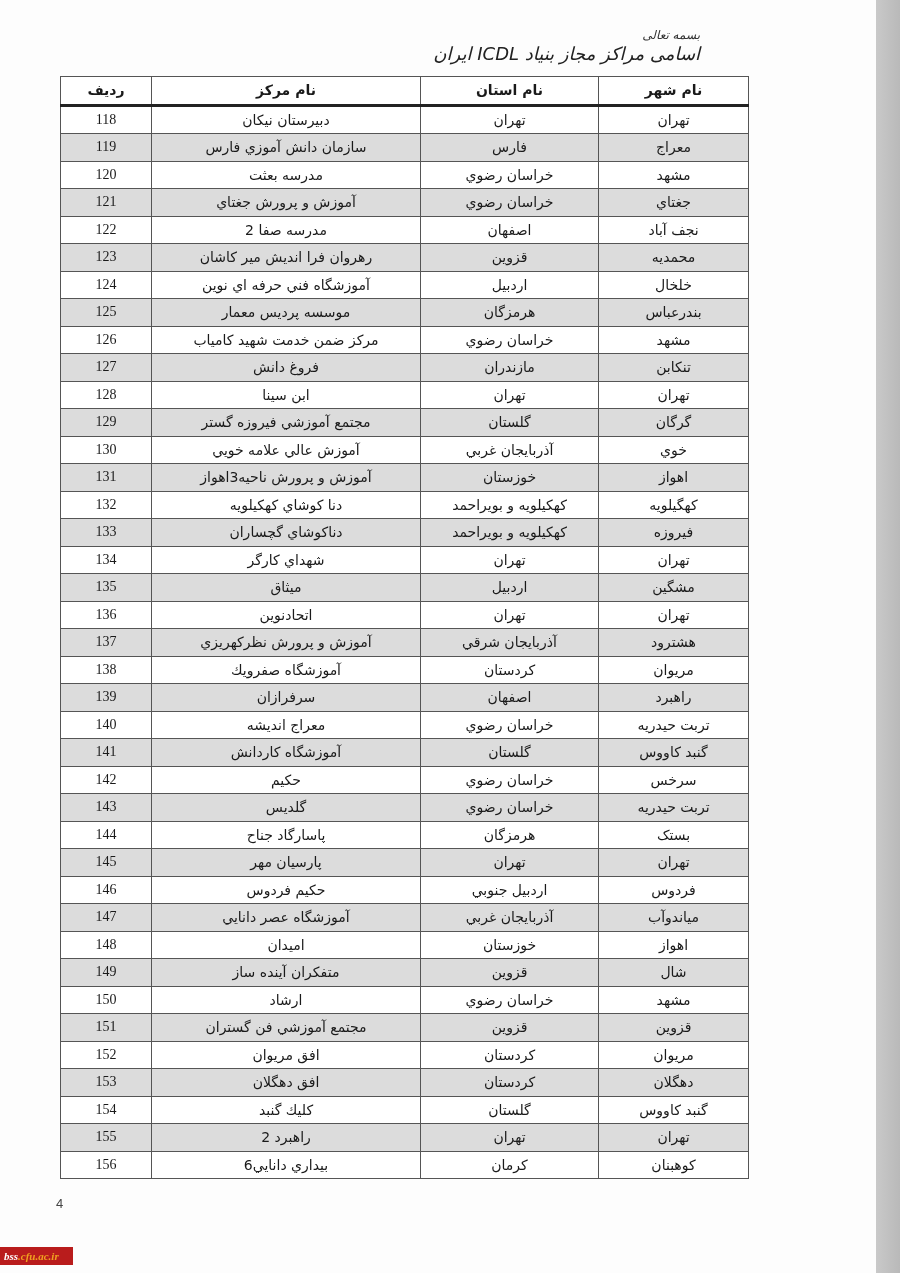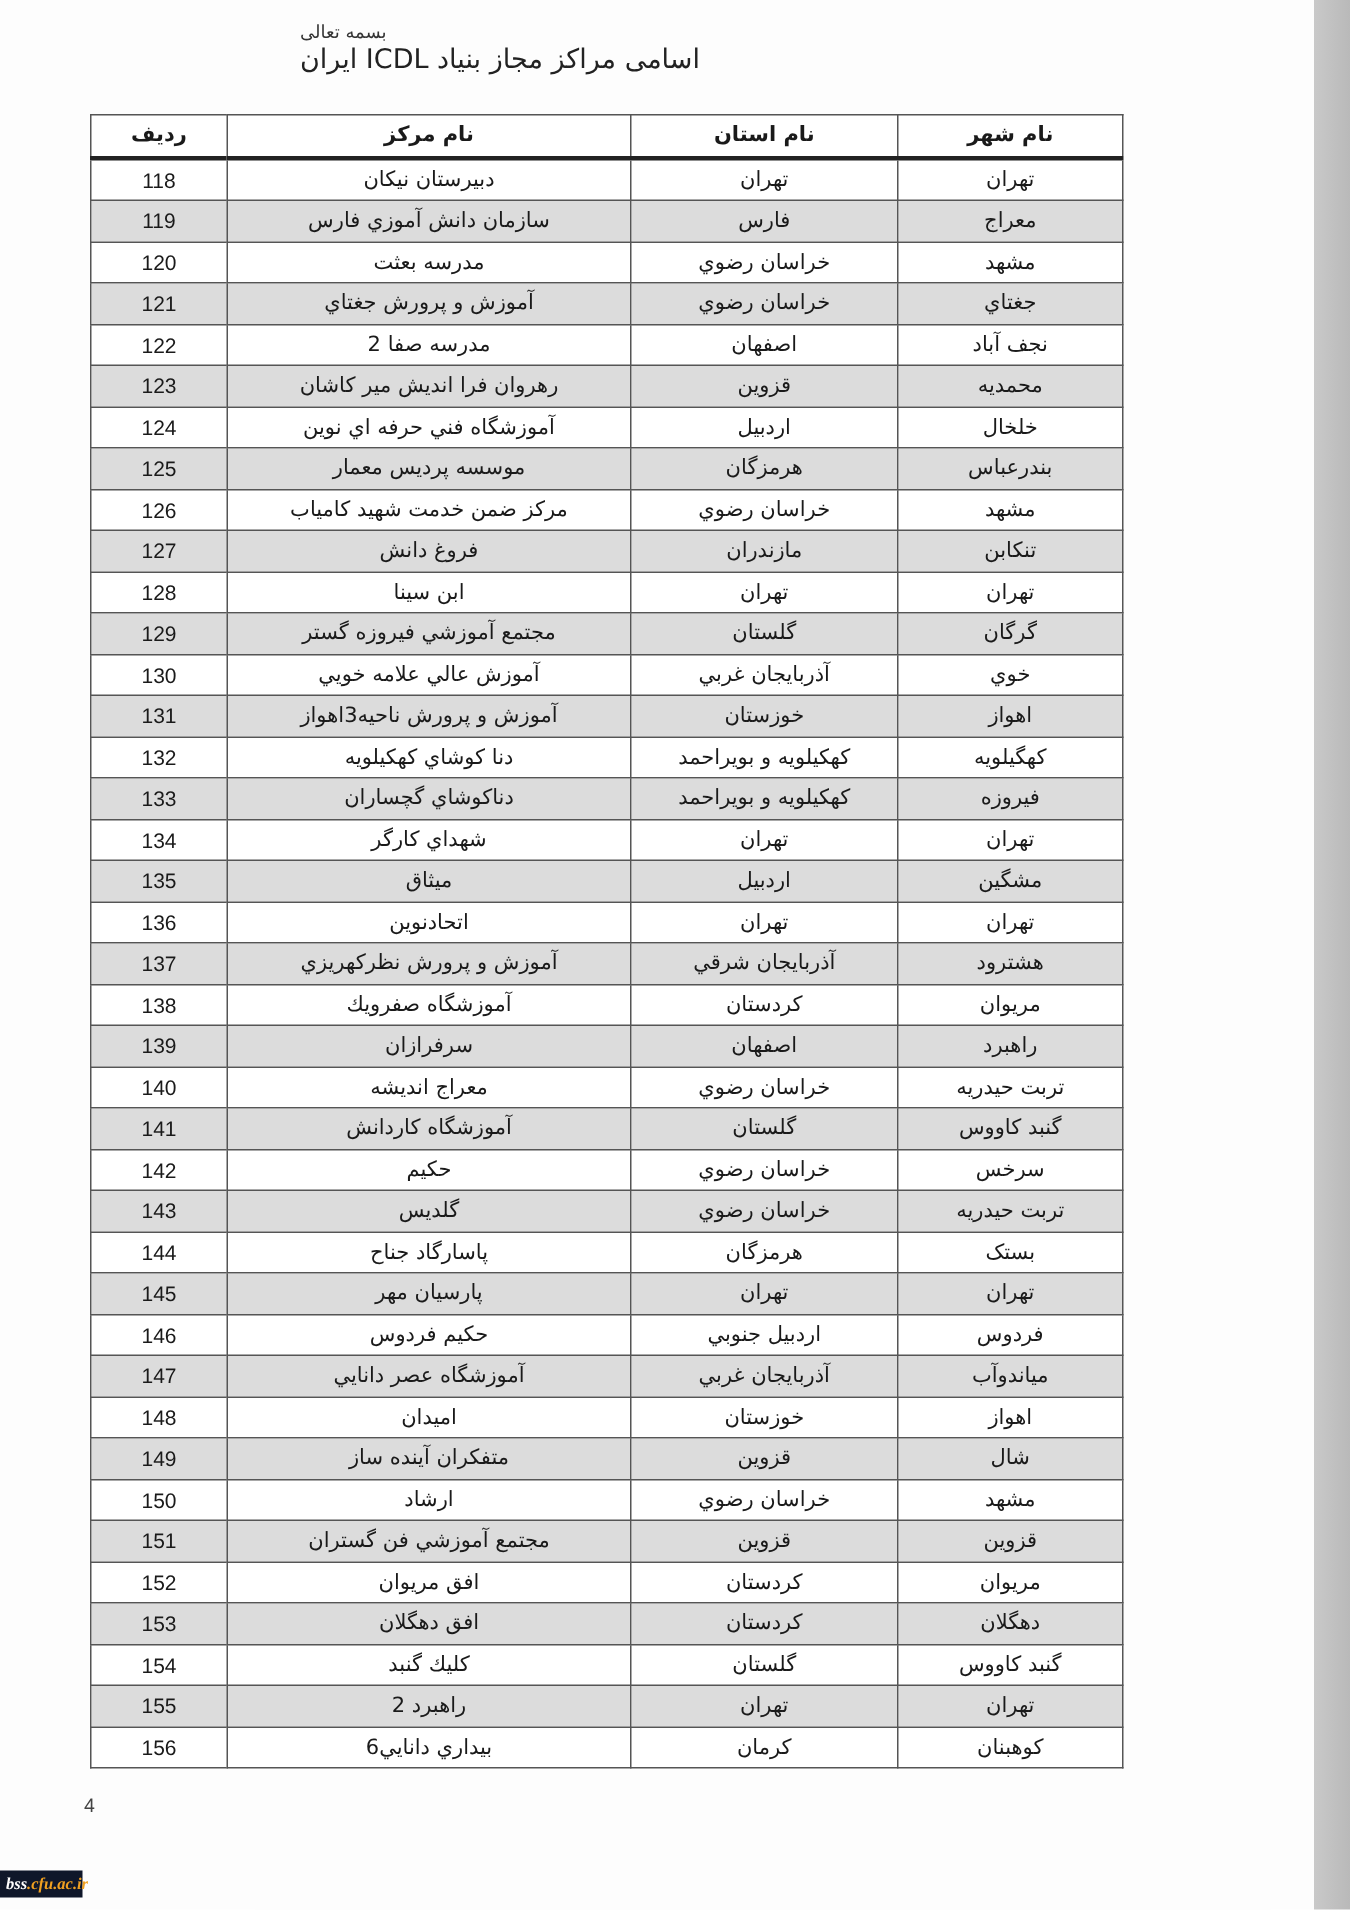--- a/index.html
+++ b/index.html
@@ -26,23 +26,24 @@
     position: absolute;
     left: 876px; top: 0;
     width: 24px;
     height: 1273px;
     background: linear-gradient(to right, #c9c9c9, #b9b9b9);
   }
   .header-block {
     position: absolute;
     left: 200px;
     width: 500px;
-    top: 12px;
-    text-align: left;
+    top: 26px;
+    text-align: right;
     direction: rtl;
+    font-style: italic;
   }
   .basmala {
     font-size: 12px;
     line-height: 18px;
     color: #333;
   }
   .doc-title {
     font-size: 18px;
     line-height: 20px;
     color: #222;
@@ -72,42 +73,42 @@
     border-bottom: 3px solid #222;
     background: #ffffff;
   }
   table.centers tbody tr:nth-child(even) td {
     background: #dcdcdc;
   }
   table.centers tbody tr:nth-child(odd) td {
     background: #ffffff;
   }
   td.num {
-    font-family: Liberation Sans, sans-serif;
+    font-family: Liberation Serif, serif;
     font-size: 15px;
   }
   col.c-city { width: 150px; }
   col.c-province { width: 178px; }
   col.c-center { width: 269px; }
   col.c-row { width: 91px; }
   .page-number {
     position: absolute;
     left: 56px;
     top: 1196px;
     font-family: "Liberation Sans", sans-serif;
     font-size: 13px;
     color: #444;
   }
   .watermark {
     position: absolute;
     left: 0;
     top: 1247px;
-    width: 55px;
+    width: 73px;
     height: 18px;
-    background: #0f172a;
+    background: #b91c1c;
     color: #f0a020;
     font-family: "Liberation Serif", serif;
     font-style: italic;
     font-weight: bold;
     font-size: 11px;
     line-height: 18px;
     padding-left: 4px;
     box-sizing: border-box;
   }
   .watermark .wm-host { color: #ffffff; }

